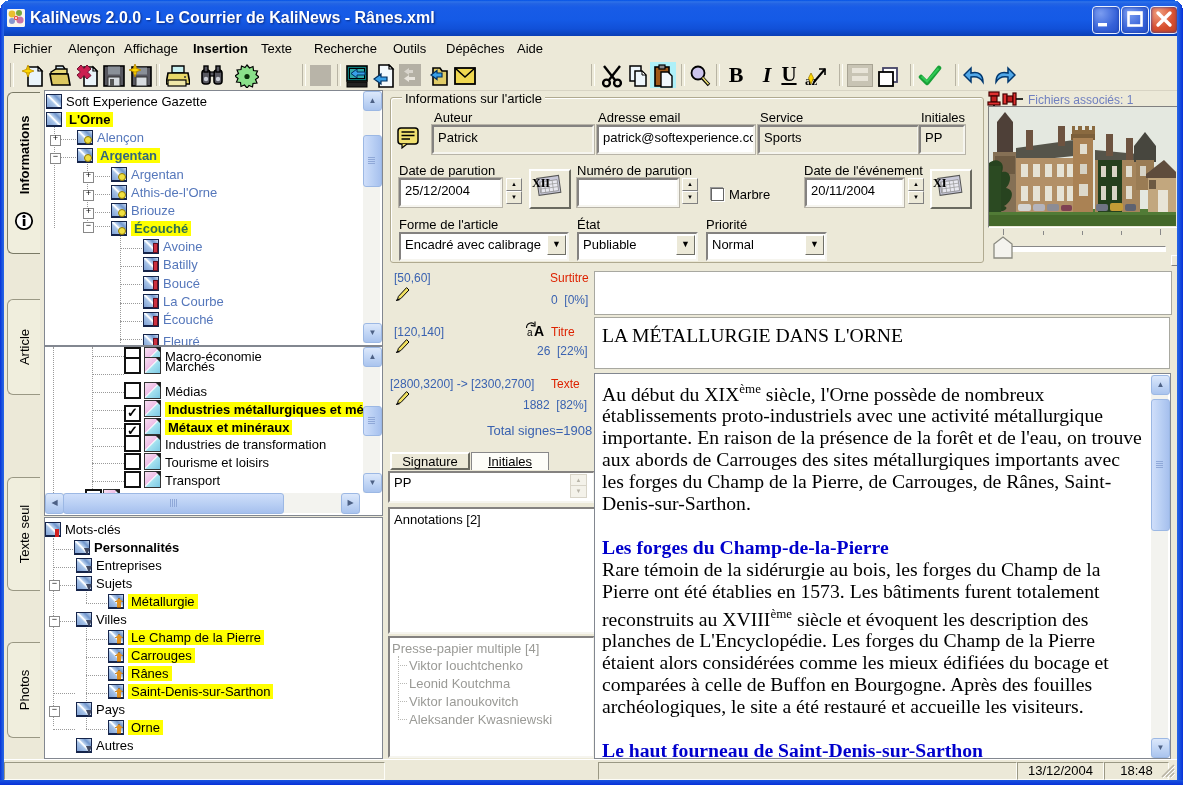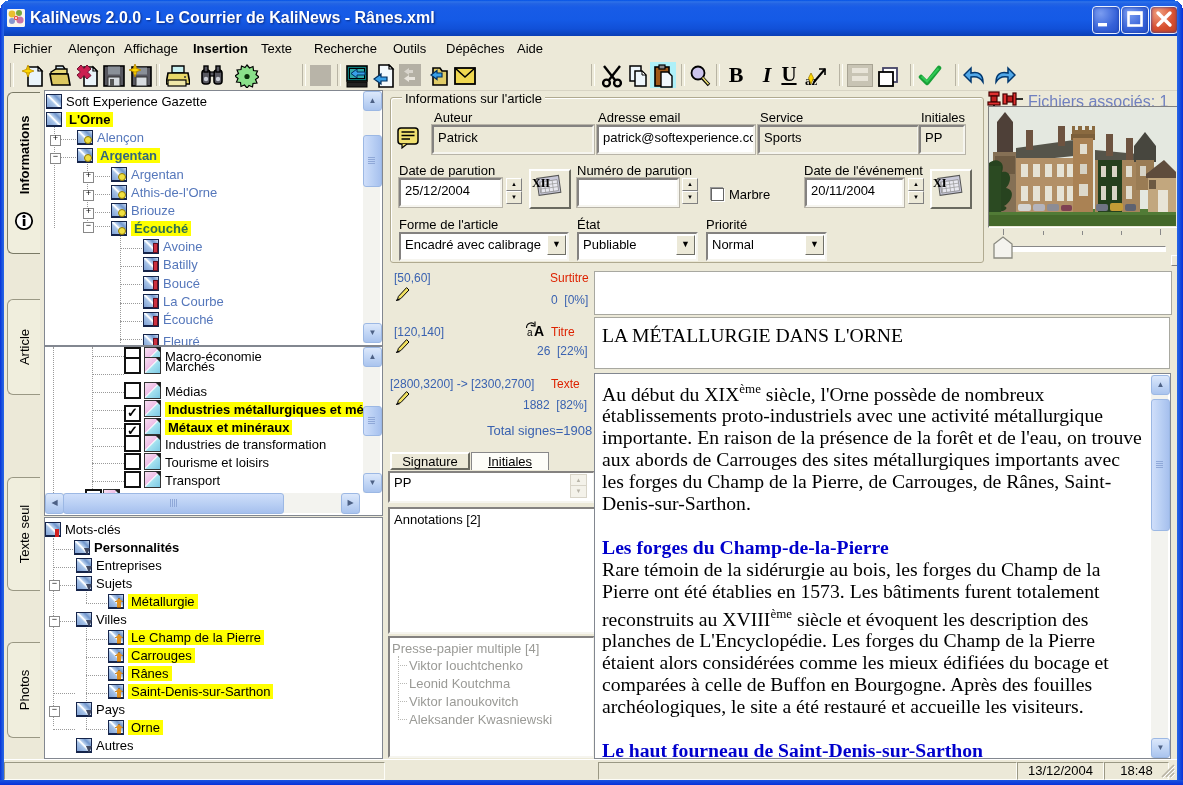--- a/index.html
+++ b/index.html
@@ -497,21 +497,21 @@
     <rect x="5" y="6" width="6" height="6" fill="#c02020" stroke="#400" stroke-width="1.2"></rect>
     <rect x="2" y="12" width="12" height="3" fill="#e03030" stroke="#400" stroke-width="1.2"></rect>
     <path d="M8 15 L8 21" stroke="#000" stroke-width="1.6"></path>
   </svg>
 <svg class="abs" style="left:1002px;top:92px;" width="22" height="14" viewBox="0 0 22 14">
     <rect x="1" y="2" width="4" height="10" fill="#e03030" stroke="#400" stroke-width="1.2"></rect>
     <rect x="5" y="4" width="6" height="6" fill="#c02020" stroke="#400" stroke-width="1.2"></rect>
     <rect x="11" y="1" width="3" height="12" fill="#e03030" stroke="#400" stroke-width="1.2"></rect>
     <path d="M14 7 L21 7" stroke="#000" stroke-width="1.6"></path>
   </svg>
-<div class="abs" style="left:1028px;top:93px;color:#7080c0;font-size:16px;">Fichiers associés: 1</div>
+<div class="abs" style="left:1028px;top:93px;color:#7080c0;font-size:12px;">Fichiers associés: 1</div>
 <svg class="abs" style="left:988px;top:106px;" width="188" height="120" viewBox="0 0 188 120">
 <rect x="0" y="0" width="188" height="120" fill="#e4e8e0"></rect>
 <rect x="0" y="103" width="188" height="17" fill="#517b36"></rect>
 <rect x="0" y="109" width="188" height="11" fill="#44682a"></rect>
 <polygon points="9,16 17,6 25,16 25,48 9,48" fill="#4e4038"></polygon>
 <rect x="5" y="46" width="24" height="60" fill="#857055"></rect>
 <rect x="7" y="50" width="20" height="18" fill="#6d5a42"></rect>
 <path d="M0 58 C8 50 18 56 14 66 C24 64 24 76 18 82 C28 84 24 96 16 100 C22 102 16 106 8 106 L0 106 Z" fill="#27431f"></path>
 <rect x="0" y="60" width="13" height="46" fill="#2b4a22"></rect>
 <polygon points="28,42 86,34 86,50 28,56" fill="#55544a"></polygon>

